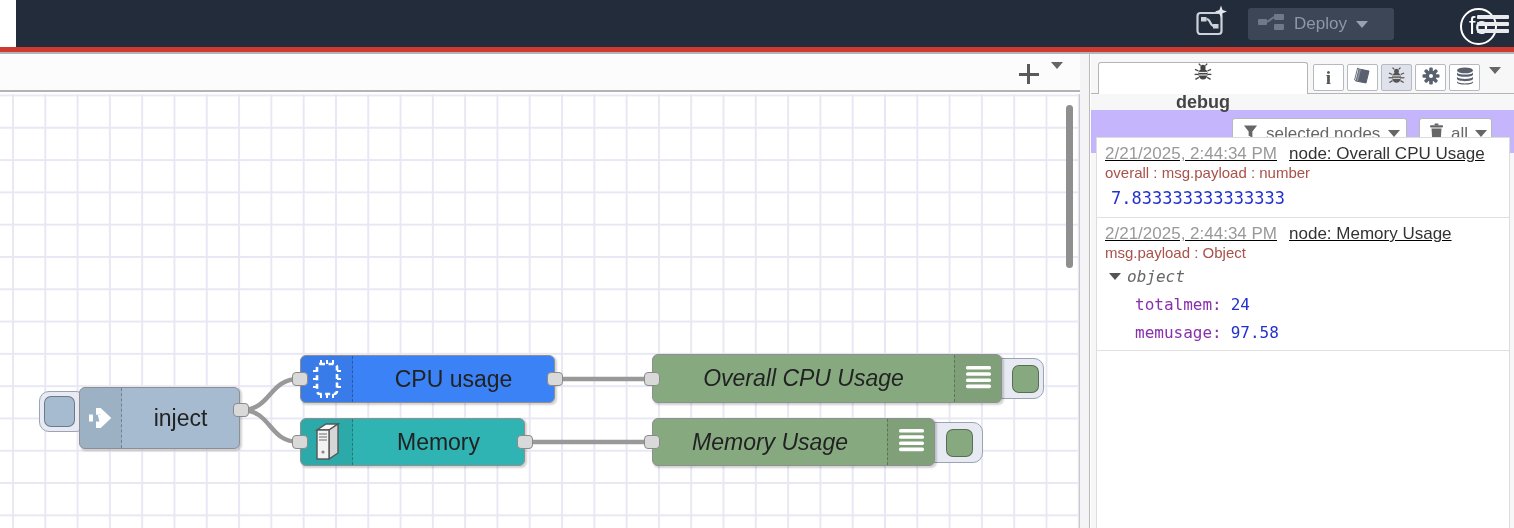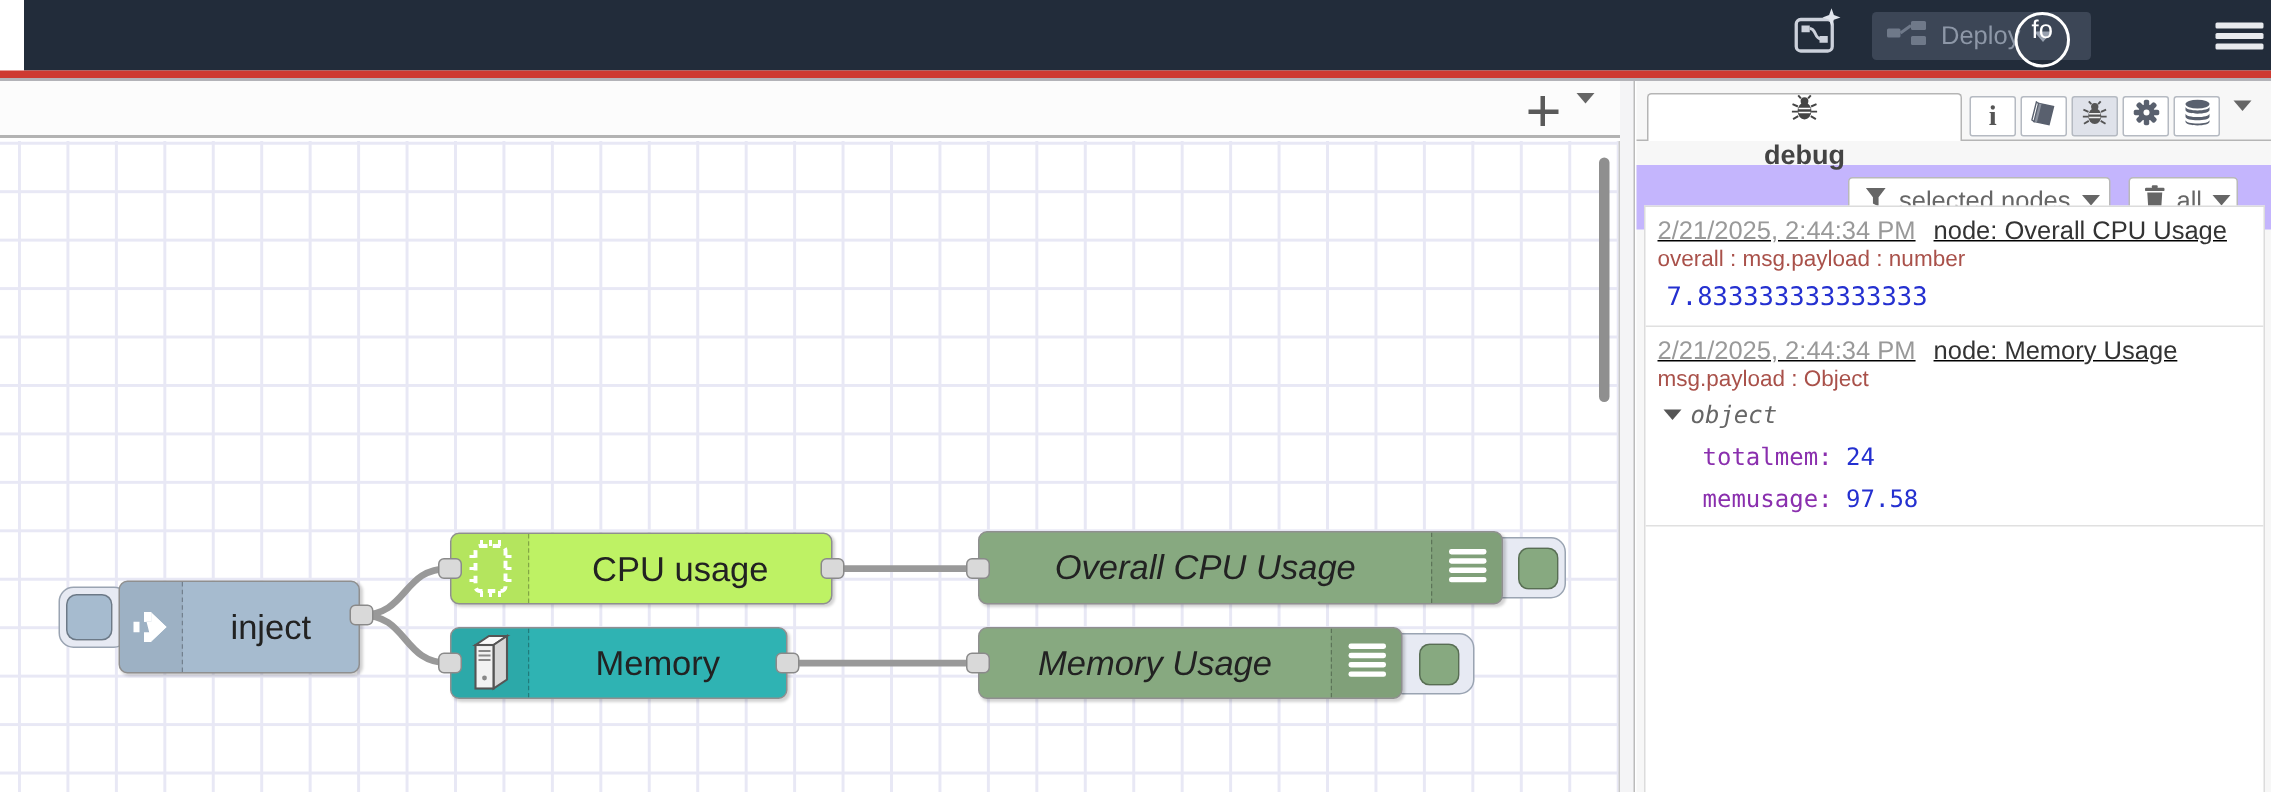--- a/index.html
+++ b/index.html
@@ -10,22 +10,22 @@
   
   #header { position:absolute; left:0; top:0; width:1514px; height:47px; background:#222c3a;margin-left:16px; }
   #accent-line { position:absolute; left:0; top:47px; width:1514px; height:5px; background:#ce3a31; }
   #under-line { position:absolute; left:0; top:52px; width:1514px; height:2px; background:#b3b3b8; }
 
   .hdr-icon-btn { position:absolute; display:flex; align-items:center; justify-content:center; cursor:pointer; }
   #deploy-btn { position:absolute; left:1232px; top:8px; width:146px; height:32px; background:#3c4656; border-radius:3px;
                 display:flex; align-items:center; gap:9px; padding:0 10px; cursor:default; }
   #deploy-btn .lbl { color:#8d97a7; font-size:17px; }
   .caret { width:0; height:0; border-left:6px solid transparent; border-right:6px solid transparent; border-top:7px solid #98a1b0; }
-  #avatar { position:absolute; left:1327px; top:8px; width:37px; height:37px; border:2.5px solid #fff; border-radius:50%;
-            display:flex; justify-content:center; color:#fff; font-size:17px; cursor:pointer; }
+  #avatar { position:absolute; left:1444px; top:8px; width:37px; height:37px; border:2.5px solid #fff; border-radius:50%;
+            display:flex; align-items:center; justify-content:center; color:#fff; font-size:23px; cursor:pointer; }
   #menu-btn { position:absolute; left:1461px; top:15px; width:32px; height:18px; display:flex; flex-direction:column; justify-content:space-between; cursor:pointer; }
   #menu-btn i { display:block; height:3.6px; background:#e8eaee; border-radius:1px; }
 
   
   #tabbar { position:absolute; left:0; top:54px; width:1080px; height:38px; background:#fcfcfc; border-bottom:2px solid #b3b3b3; }
   #add-flow-btn { position:absolute; left:1014px; top:8px; width:28px; height:24px; cursor:pointer; }
   #add-flow-btn:before, #add-flow-btn:after { content:""; position:absolute; background:#5a5a5a; }
   #add-flow-btn:before { left:13px; top:2px; width:3.2px; height:20px; }
   #add-flow-btn:after  { left:5px; top:10.5px; width:20px; height:3.2px; }
   #flow-list-btn { position:absolute; left:1051px; top:15px; cursor:pointer; }
@@ -158,21 +158,21 @@
         <polygon points="8,3 8,9.5 13,9.5 13,3.5 23,13 13,22.5 13,16.5 8,16.5 8,23 8,16.5 13,16.5 13,22.5" fill="#fff"></polygon>
         <polygon points="8,3 13,3 13,9.5 8,9.5" fill="#fff"></polygon>
         <polygon points="8,16.5 13,16.5 13,23 8,23" fill="#fff"></polygon>
         <polygon points="13,3.5 23,13 13,22.5" fill="#fff"></polygon>
       </svg>
     </div>
     <div class="node-label">inject</div>
   </div>
   <div class="port" style="left:233px; top:403px;"></div>
 
-  <div class="node" style="left: 300px; top: 355px; width: 255px; height: 48px; background-color: #bef264;">
+  <div class="node" style="left: 300px; top: 355px; width: 255px; height: 48px; background-color: #3b82f6;">
     <div class="icon-region left" style="width:52px;">
       <svg width="34" height="40" viewBox="0 0 34 40">
         <rect x="7" y="5" width="20" height="30" rx="3" fill="none" stroke="#fff" stroke-width="2.6" stroke-dasharray="5 3.5"></rect>
         <line x1="11" y1="1" x2="11" y2="5" stroke="#fff" stroke-width="2"></line>
           <line x1="17" y1="1" x2="17" y2="5" stroke="#fff" stroke-width="2"></line>
           <line x1="23" y1="1" x2="23" y2="5" stroke="#fff" stroke-width="2"></line>
         <line x1="11" y1="35" x2="11" y2="39" stroke="#fff" stroke-width="2"></line>
           <line x1="17" y1="35" x2="17" y2="39" stroke="#fff" stroke-width="2"></line>
           <line x1="23" y1="35" x2="23" y2="39" stroke="#fff" stroke-width="2"></line>
         <line x1="3" y1="12" x2="7" y2="12" stroke="#fff" stroke-width="2"></line>

